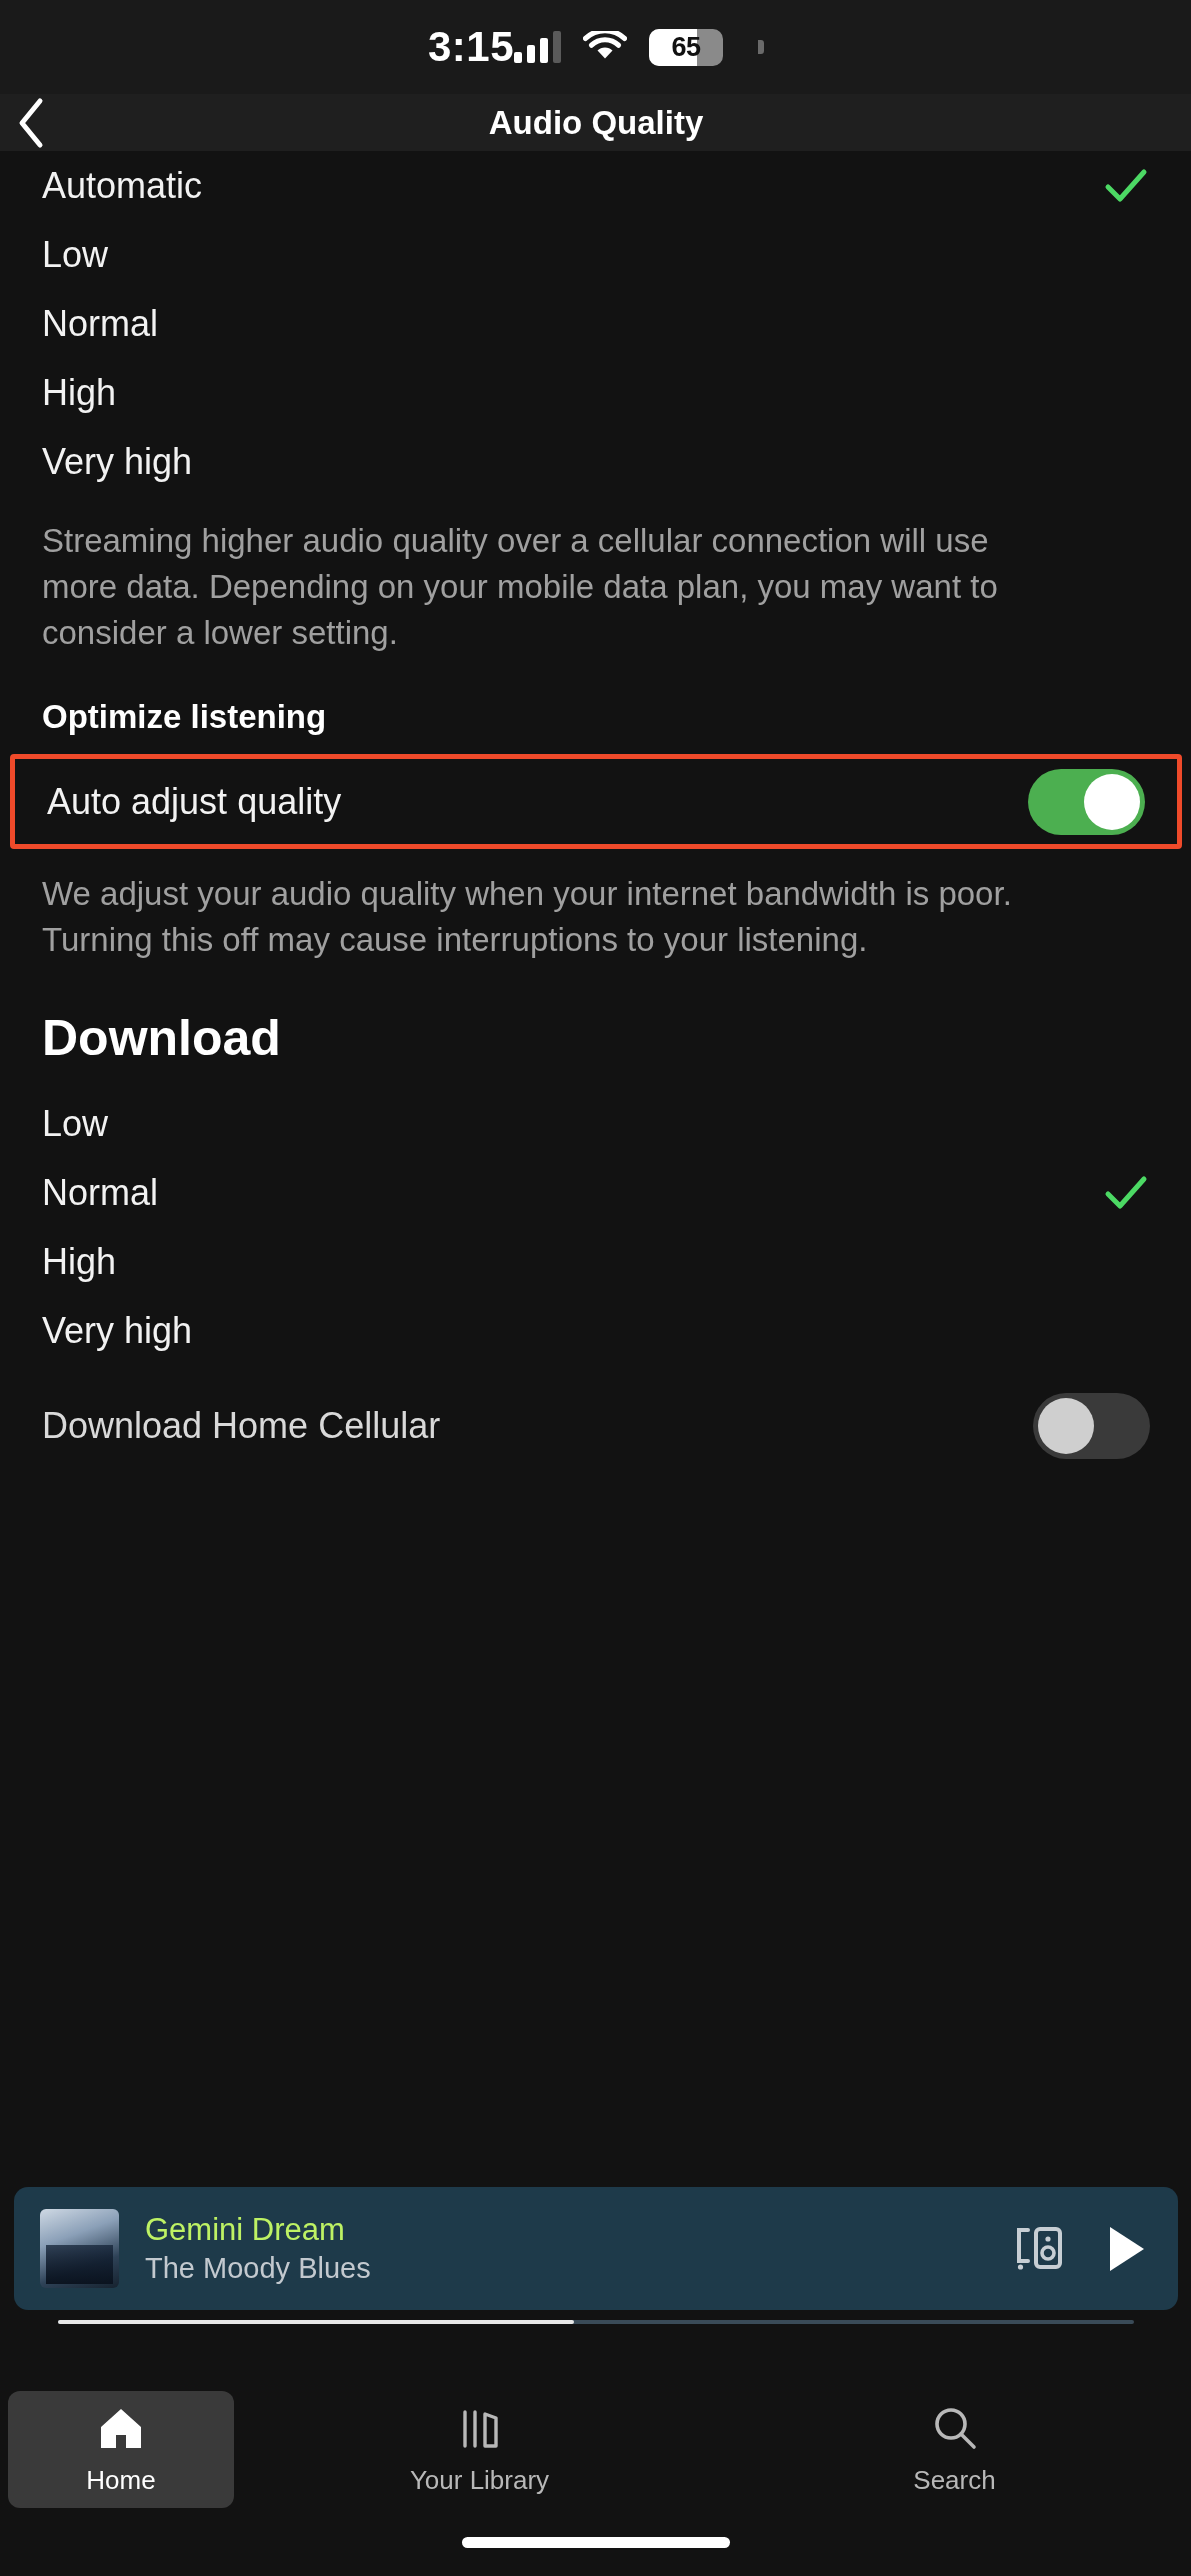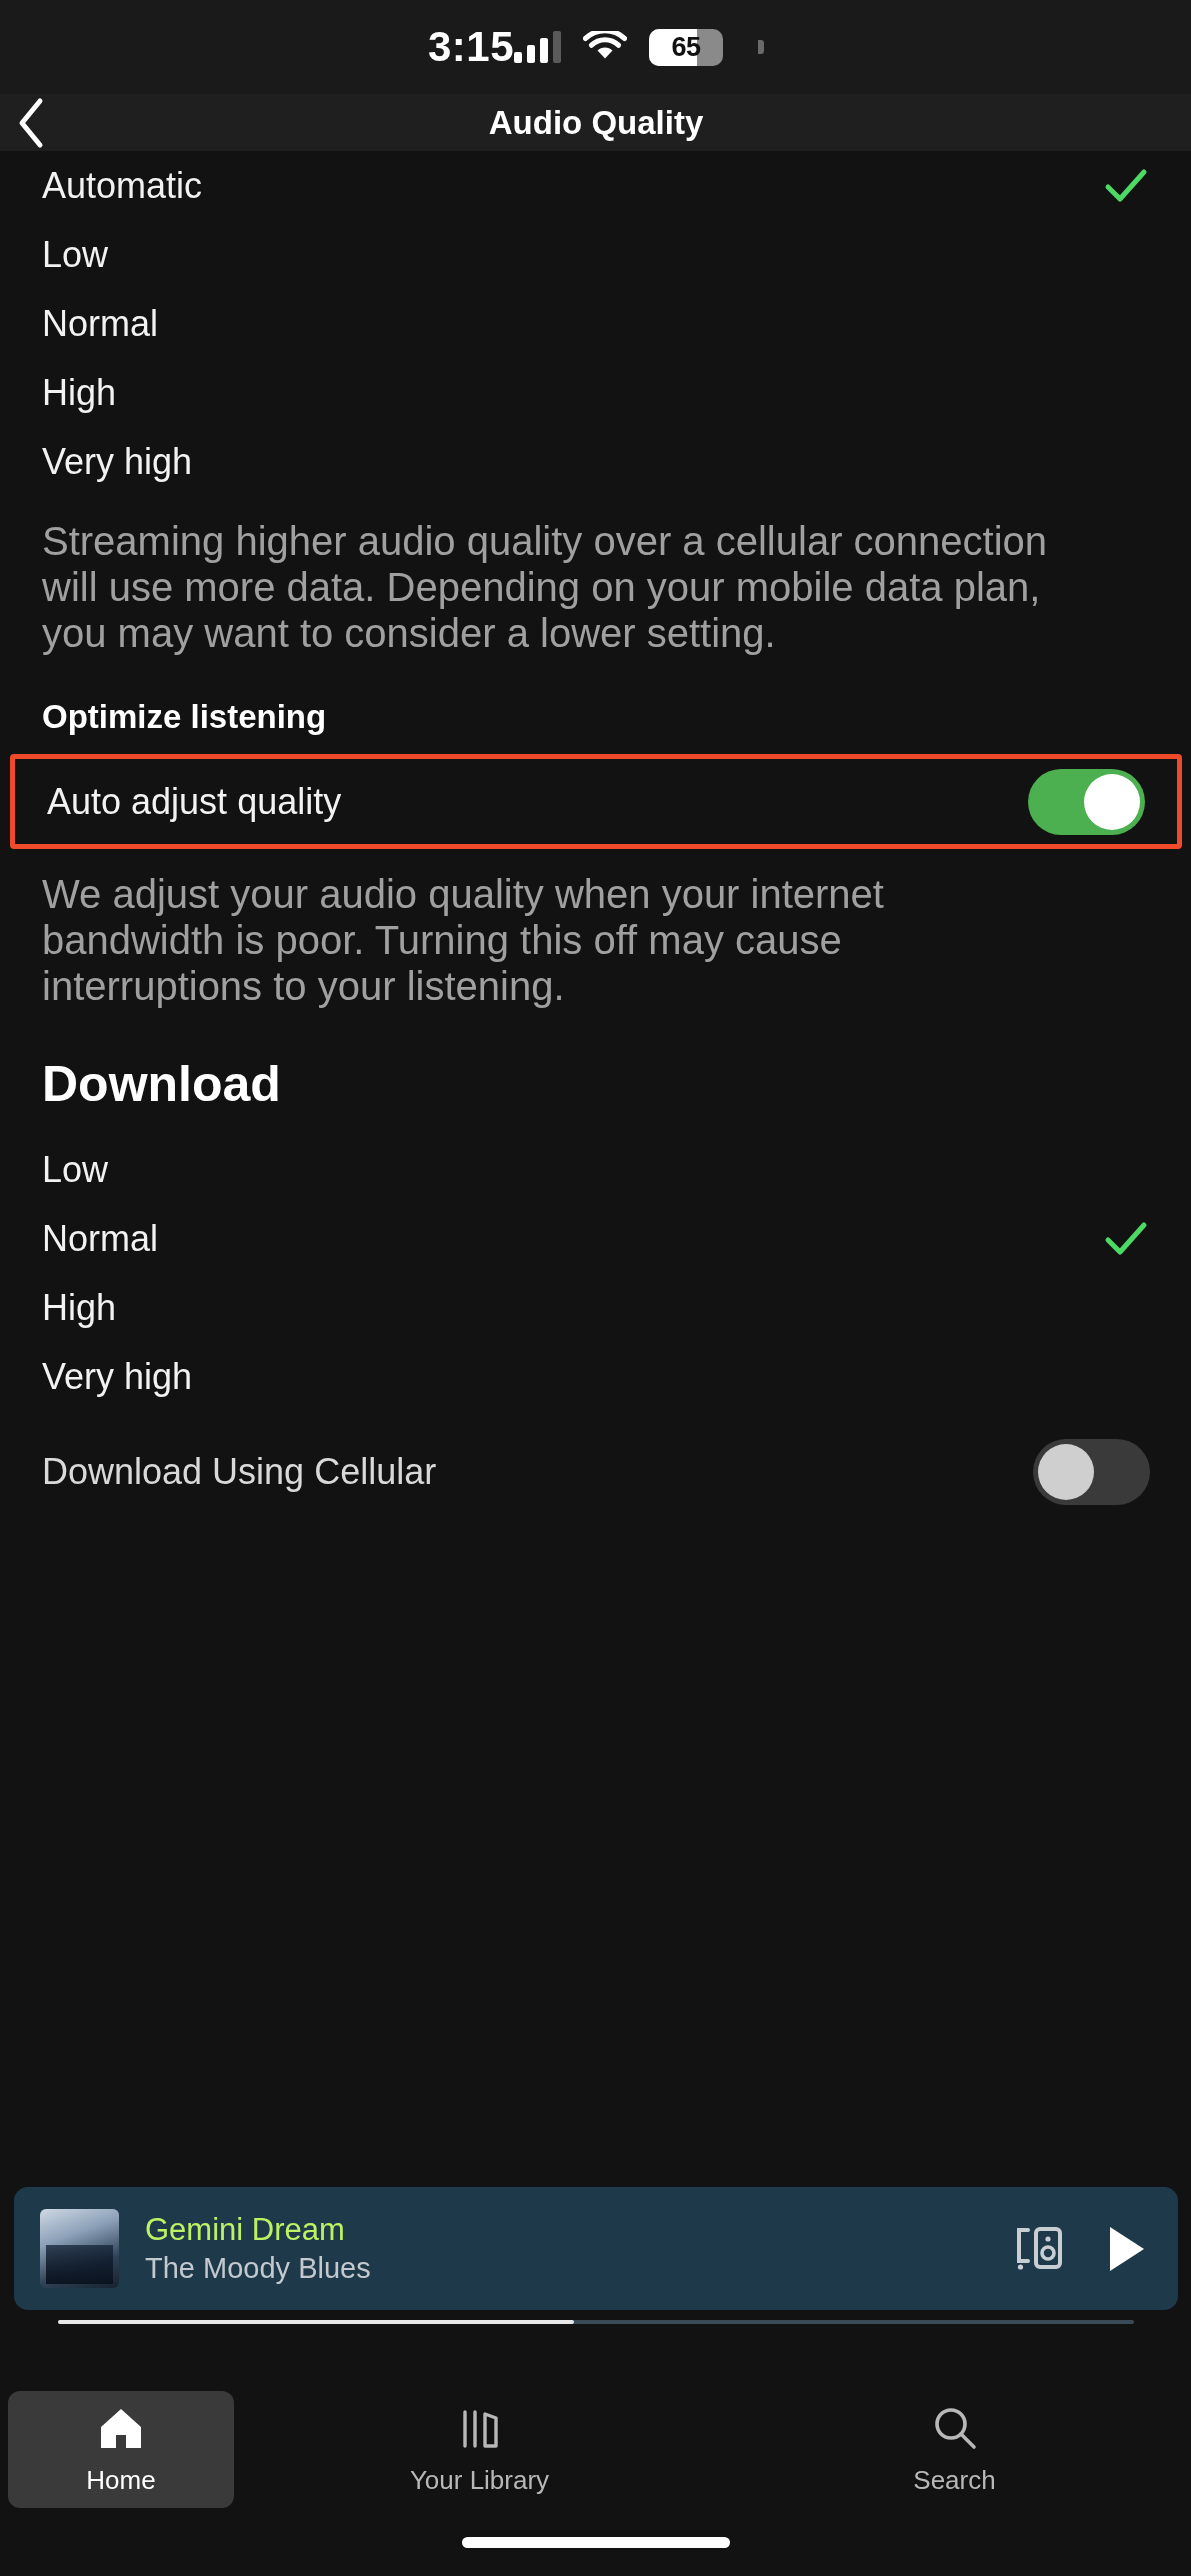--- a/index.html
+++ b/index.html
@@ -61,21 +61,21 @@
   .content { position:absolute; top:151px; left:0; right:0; bottom:0; background:#121212; }
 
   .opt-row {
     display:flex; align-items:center; justify-content:space-between;
     padding:0 42px 0 42px; height:69px; cursor:pointer;
   }
   .opt-label { color:#f2f2f2; font-size:36px; font-weight:400; }
   .check { width:48px; height:48px; }
 
   .para {
-    color:#a0a0a0; font-size:40px; line-height:46px;
+    color:#a0a0a0; font-size:33px; line-height:46px;
     padding:22px 42px 0 42px; max-width:1112px;
   }
 
   .section-head-sm {
     color:#fff; font-size:33px; font-weight:700;
     padding:42px 42px 0 42px;
   }
   .section-head-lg {
     color:#fff; font-size:50px; font-weight:700;
     padding:46px 42px 0 42px;
@@ -246,21 +246,21 @@
       </span>
     </div>
     <div class="opt-row">
       <span class="opt-label">High</span>
     </div>
     <div class="opt-row">
       <span class="opt-label">Very high</span>
     </div>
 
     <div class="cell-row">
-      <span class="cell-label">Download Using Cellular</span>
+      <span class="cell-label">Download Home Cellular</span>
       <span class="switch off">
         <span class="knob"></span>
       </span>
     </div>
   </div>
 
   <div class="nowplaying">
     <div class="np-art"></div>
     <div class="np-text">
       <div class="np-title">Gemini Dream</div>

